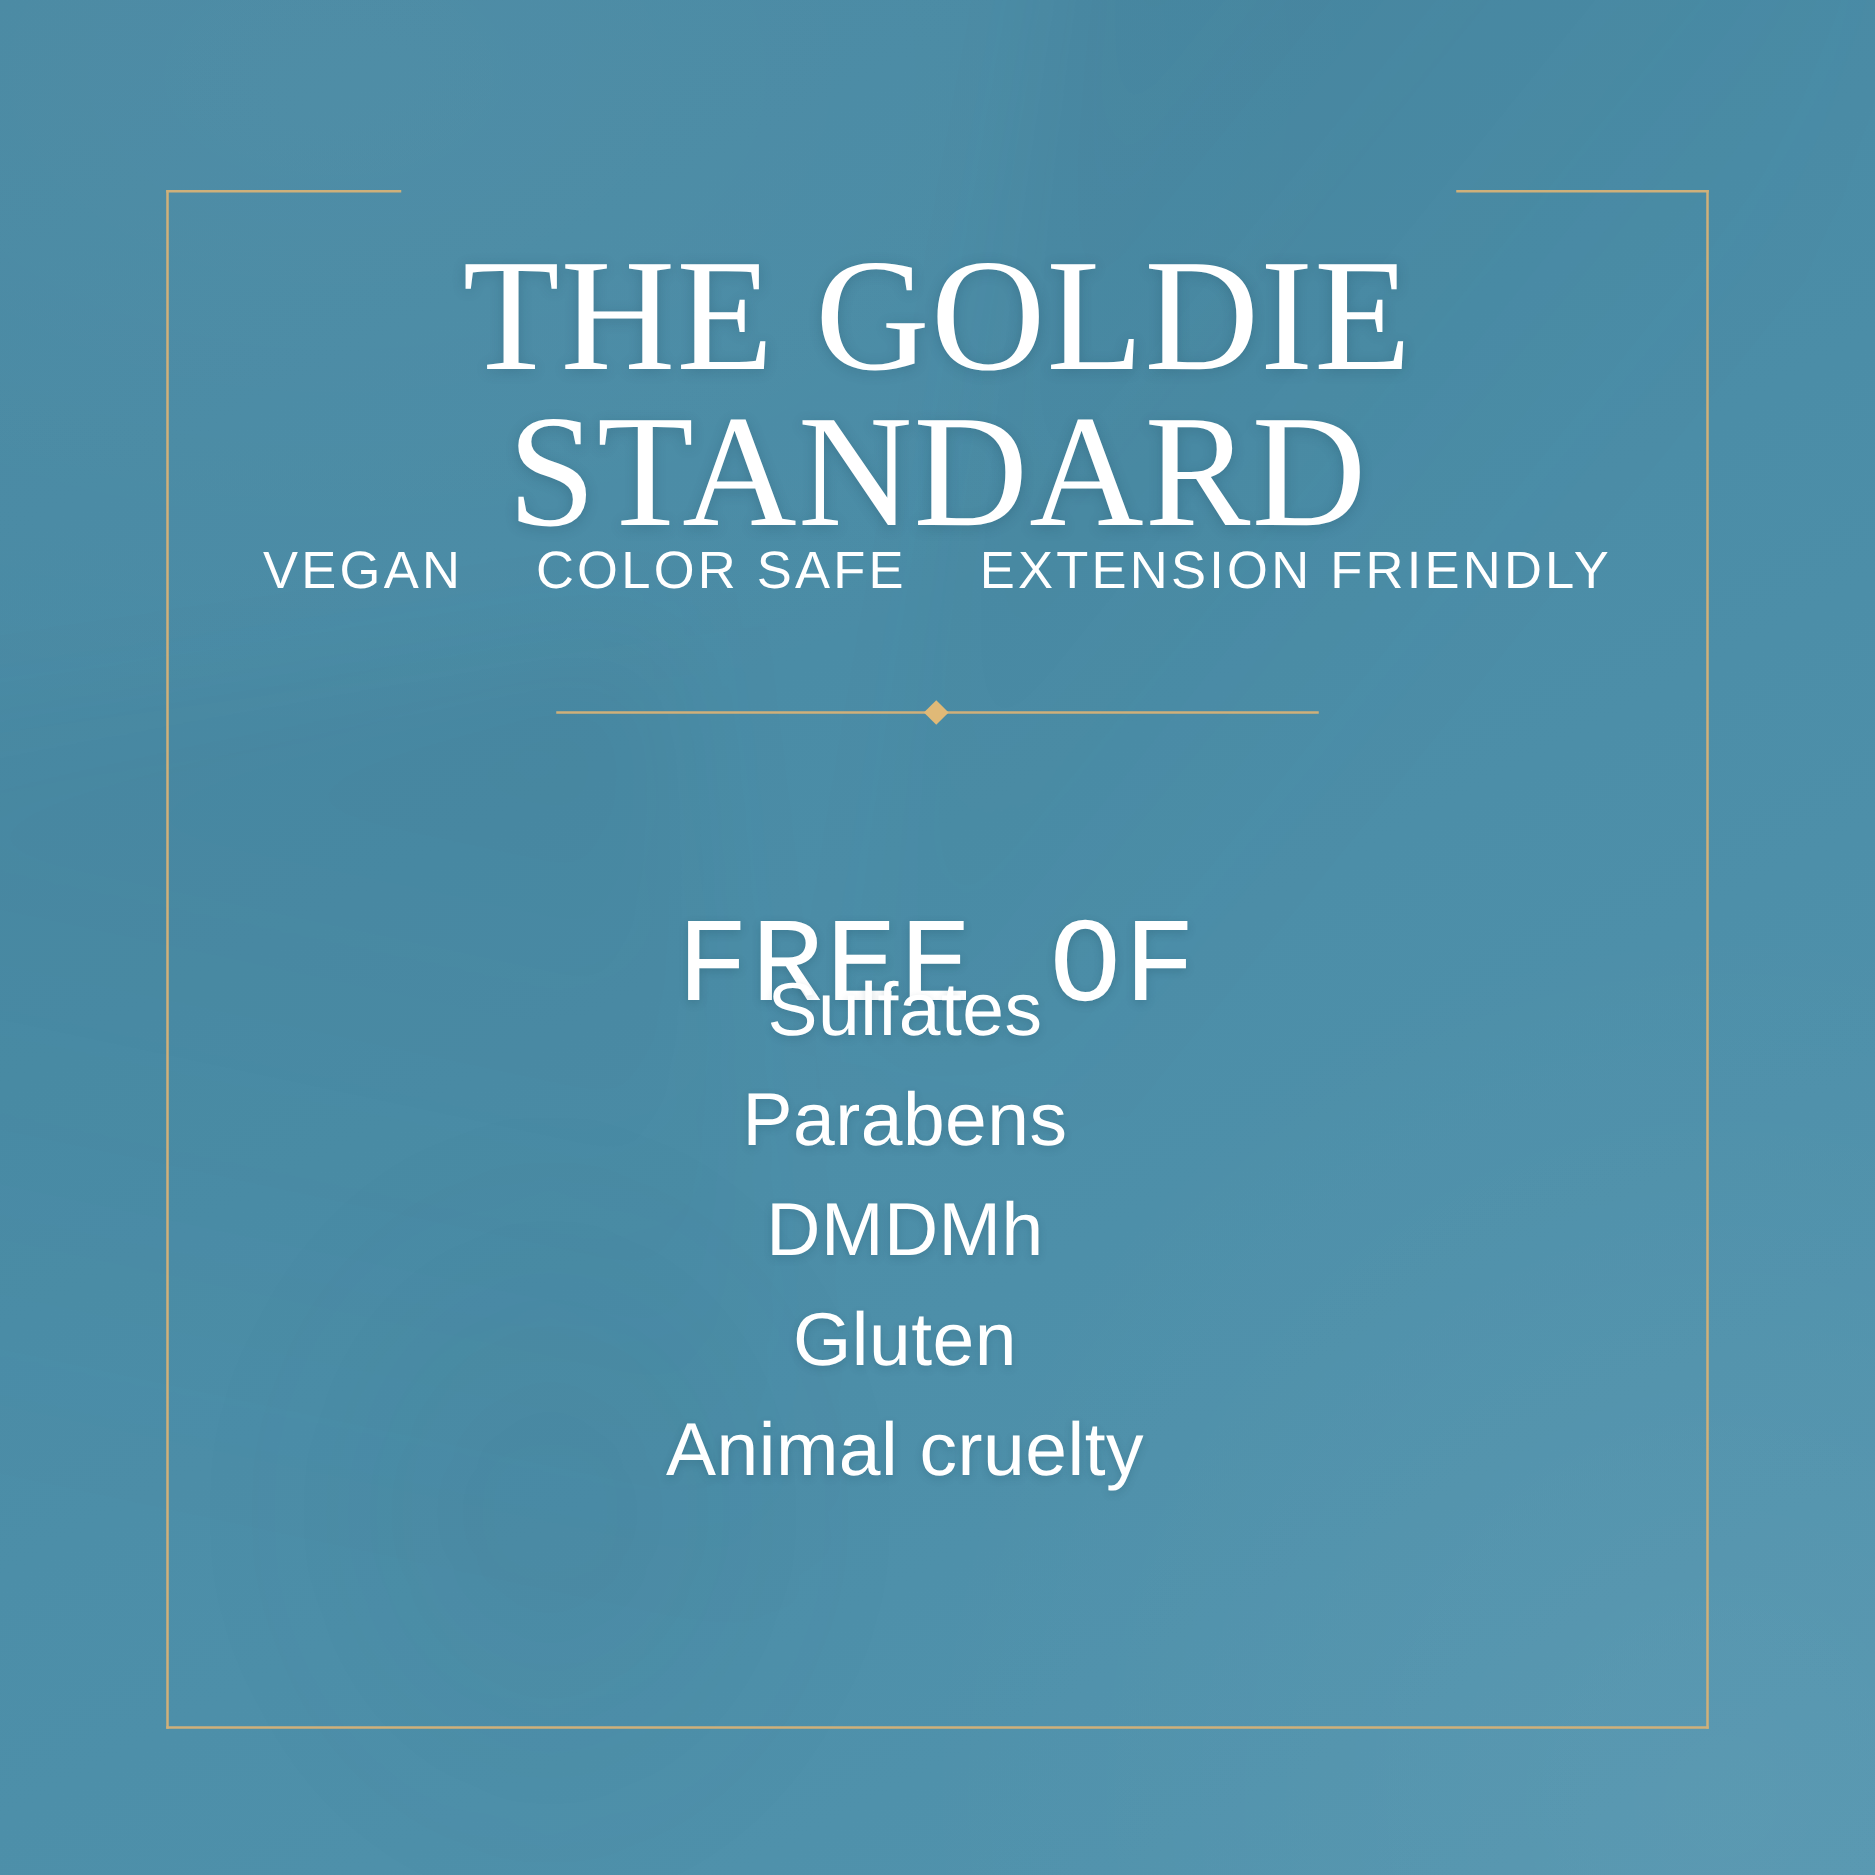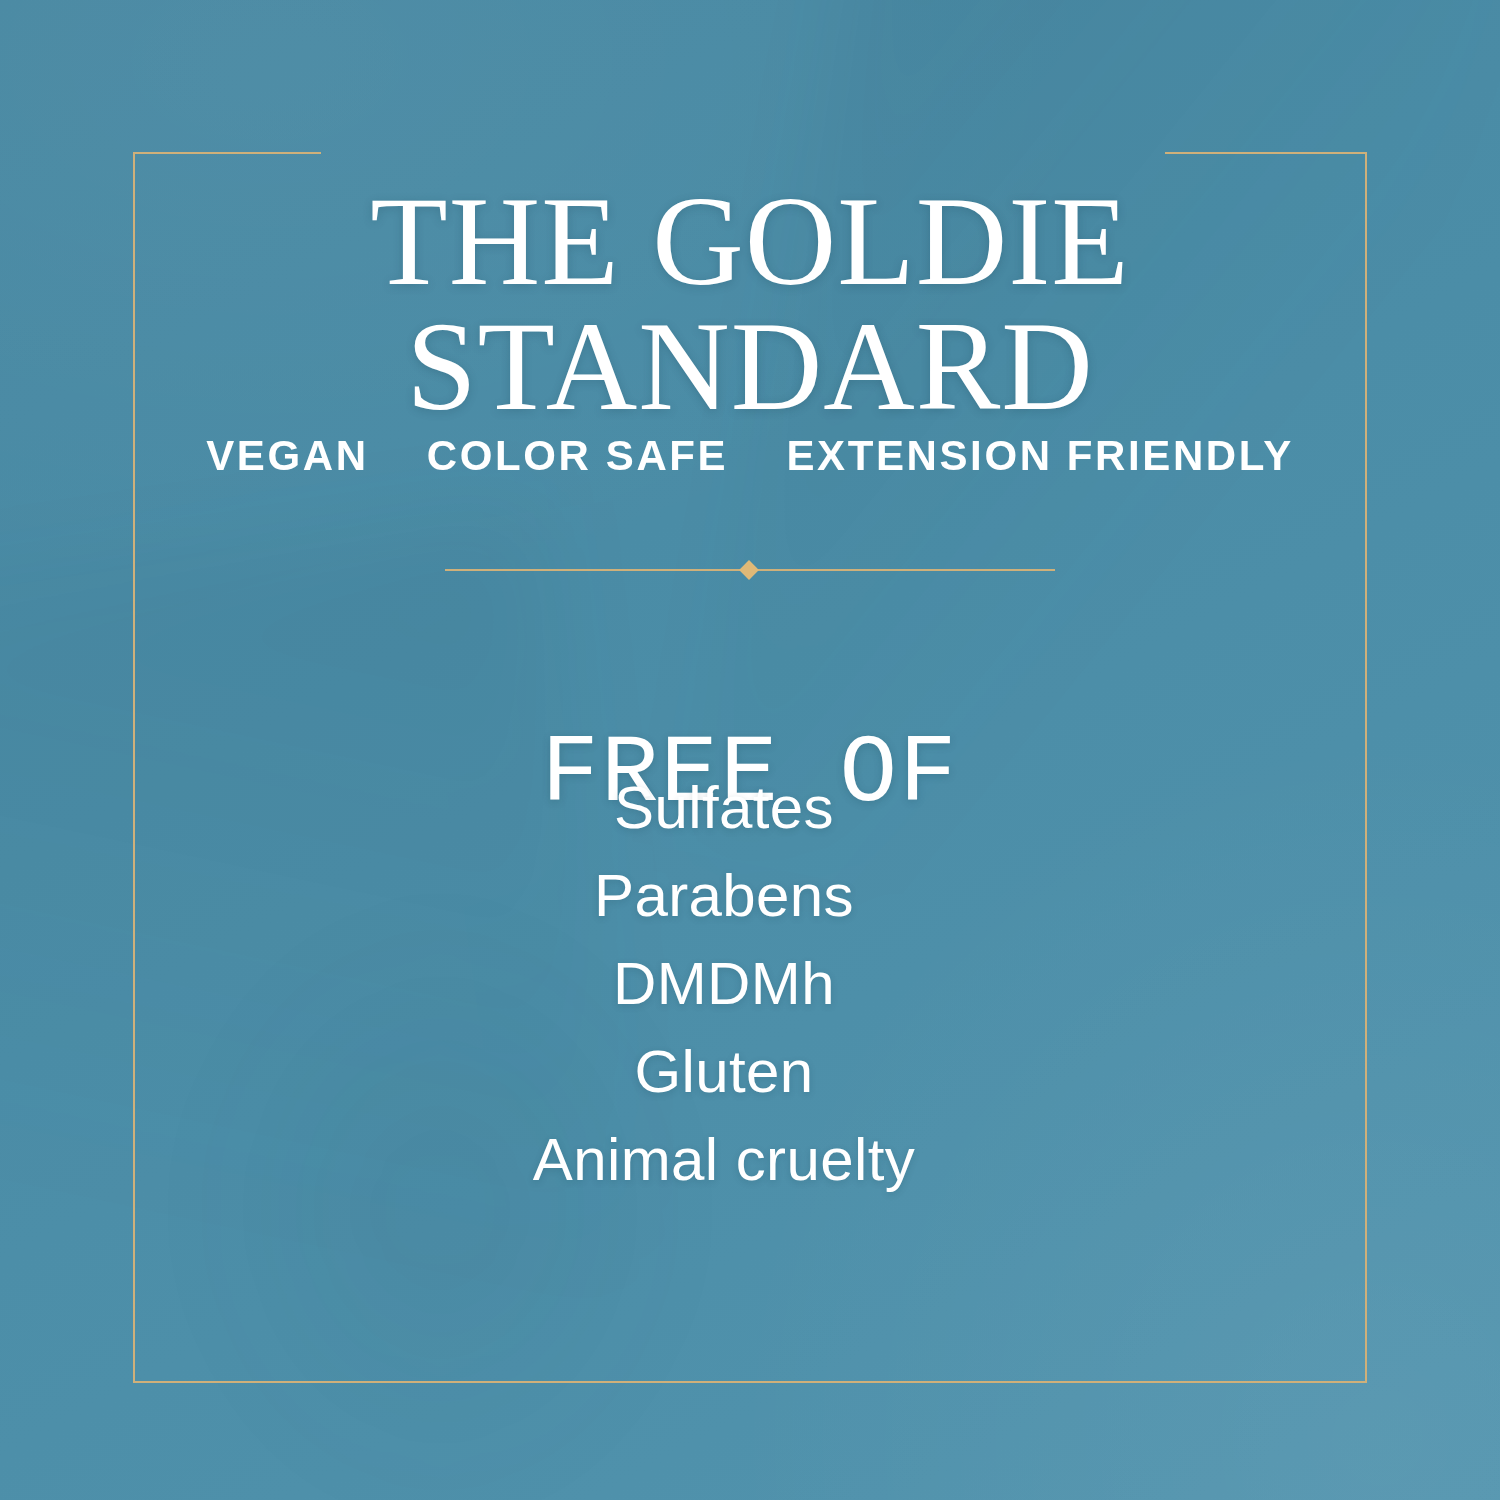--- a/index.html
+++ b/index.html
@@ -56,21 +56,21 @@
   .frame-left   { left: 133px;  top: 152px;  width: 2px;  height: 1231px; }
   .frame-right  { left: 1365px; top: 152px;  width: 2px;  height: 1231px; }
   .frame-bottom { left: 133px;  top: 1381px; width: 1234px; height: 2px; }
   .frame-top-l  { left: 133px;  top: 152px;  width: 188px;  height: 2px; }
   .frame-top-r  { left: 1165px; top: 152px;  width: 202px;  height: 2px; }
 
   
   .title {
     position: absolute;
     left: 0;
-    top: 93px;
+    top: 104px;
     width: 1500px;
     text-align: center;
     color: #ffffff;
     font-family: "Liberation Serif", "DejaVu Serif", serif;
     font-size: 128px;
     line-height: 0.98;
     letter-spacing: 1px;
     font-weight: 400;
     text-shadow: 0 2px 10px rgba(16,54,72,0.22);
   }
@@ -82,21 +82,21 @@
   
   .claims {
     position: absolute;
     left: 0;
     top: 432px;
     width: 1500px;
     text-align: center;
     color: #ffffff;
     font-family: "Liberation Sans", sans-serif;
     font-size: 42px;
-    font-weight: 700;
+    font-weight: 400;
     letter-spacing: 2.6px;
     white-space: nowrap;
   }
   .claims .claim { display: inline-block; }
   .claims .claim + .claim { margin-left: 44px; }
 
   
   .divider {
     position: absolute;
     left: 445px;

